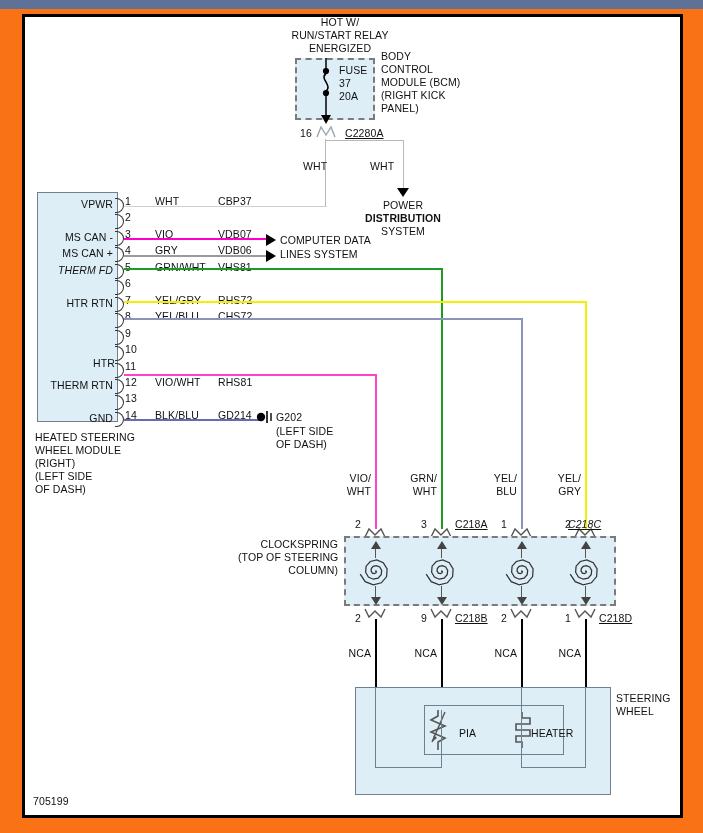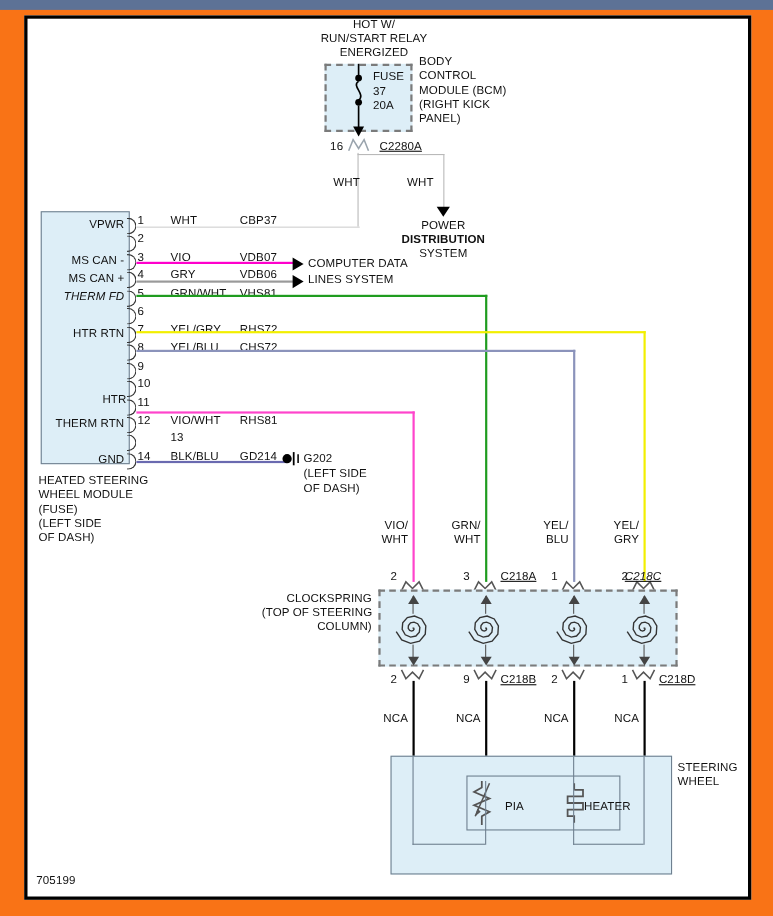--- a/index.html
+++ b/index.html
@@ -124,32 +124,32 @@
       <div class="pin" style="left: 115px; top: 346.05px;"></div>
       <div class="tx" style="left: 125px; top: 343.05px;">10</div>
       <div class="pin" style="left: 115px; top: 362.5px;"></div>
       <div class="tx" style="left: 125px; top: 359.5px;">11</div>
       <div class="pin" style="left: 115px; top: 378.95px;"></div>
       <div class="tx" style="left: 125px; top: 375.95px;">12</div>
       <div class="tx r" style="left: 20px; width: 93px; top: 378.95px;">THERM RTN</div>
       <div class="tx" style="left: 155px; top: 375.95px;">VIO/WHT</div>
       <div class="tx" style="left: 218px; top: 375.95px;">RHS81</div>
       <div class="pin" style="left: 115px; top: 395.4px;"></div>
-      <div class="tx" style="left: 125px; top: 392.4px; margin-left: 30px;">13</div>
+      <div class="tx" style="left: 125px; top: 392.4px;">13</div>
       <div class="pin" style="left: 115px; top: 411.85px;"></div>
       <div class="tx" style="left: 125px; top: 408.85px;">14</div>
       <div class="tx r" style="left: 20px; width: 93px; top: 411.85px;">GND</div>
       <div class="tx" style="left: 155px; top: 408.85px;">BLK/BLU</div>
       <div class="tx" style="left: 218px; top: 408.85px;">GD214</div>
       <div class="wire h" style="left: 124px; top: 419.35px; width: 137px; border-color: rgb(106, 106, 176);"></div>
     </div>
 
   <div class="tx" style="left:35px;top:431px;">HEATED STEERING</div>
   <div class="tx" style="left:35px;top:444px;">WHEEL MODULE</div>
-  <div class="tx" style="left:35px;top:457px;">(FUSE)</div>
+  <div class="tx" style="left:35px;top:457px;">(RIGHT)</div>
   <div class="tx" style="left:35px;top:470px;">(LEFT SIDE</div>
   <div class="tx" style="left:35px;top:483px;">OF DASH)</div>
 
   <div class="arrow arw-r" style="left:266px;top:234px;"></div>
   <div class="arrow arw-r" style="left:266px;top:250px;"></div>
   <div class="tx" style="left:280px;top:234px;">COMPUTER DATA</div>
   <div class="tx" style="left:280px;top:248px;">LINES SYSTEM</div>
 
   <svg style="position:absolute;left:255px;top:408px;" width="22" height="18">
     <circle cx="6" cy="9" r="4.2" fill="#000"></circle>

